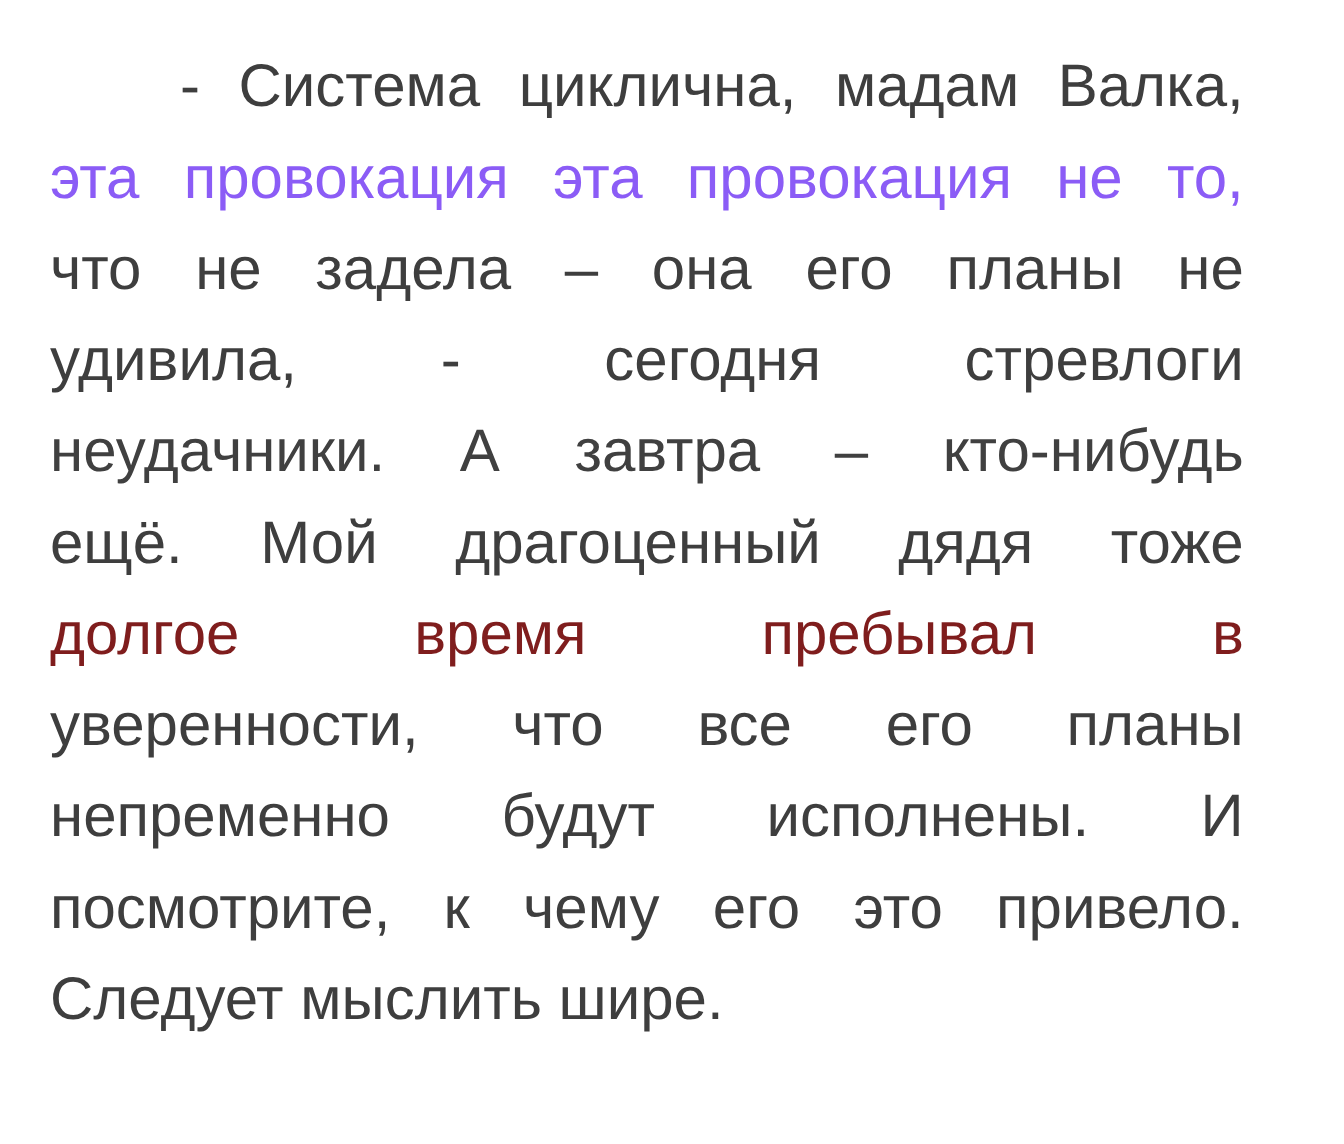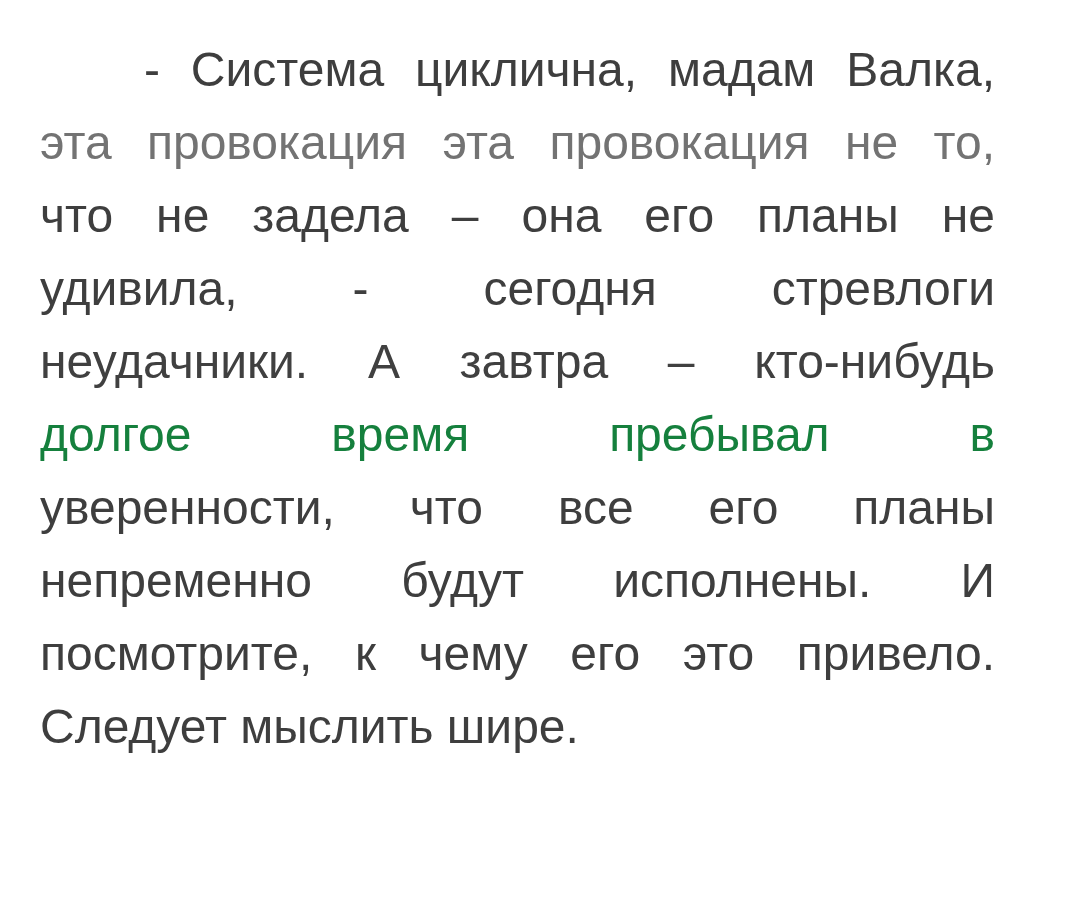--- a/index.html
+++ b/index.html
@@ -34,22 +34,23 @@
   }
   .text-line.last-line {
     text-align-last: left;
   }
 </style>
 </head>
 <body style="background: rgb(255, 255, 255);">
 
 <div class="reader-page">
   <div class="text-line first-line" style="color: rgb(62, 62, 62);">- Система циклична, мадам Валка,</div>
-  <div class="text-line" style="color: #737373;">эта провокация эта провокация не то,</div>
+  <div class="text-line" style="color: #8b5cf6;">эта провокация эта провокация не то,</div>
   <div class="text-line" style="color: rgb(62, 62, 62);">что не задела – она его планы не</div>
   <div class="text-line" style="color: rgb(62, 62, 62);">удивила, - сегодня стревлоги</div>
   <div class="text-line" style="color: #404040;">неудачники. А завтра – кто-нибудь</div>
-  <div class="text-line" style="color: #15803d;">долгое время пребывал в</div>
+  <div class="text-line" style="color: rgb(62, 62, 62);">ещё. Мой драгоценный дядя тоже</div>
+  <div class="text-line" style="color: #7f1d1d;">долгое время пребывал в</div>
   <div class="text-line" style="color: rgb(62, 62, 62);">уверенности, что все его планы</div>
   <div class="text-line" style="color: rgb(62, 62, 62);">непременно будут исполнены. И</div>
   <div class="text-line" style="color: rgb(62, 62, 62);">посмотрите, к чему его это привело.</div>
   <div class="text-line last-line" style="color: rgb(62, 62, 62);">Следует мыслить шире.</div>
 </div>
 
 </body></html>

